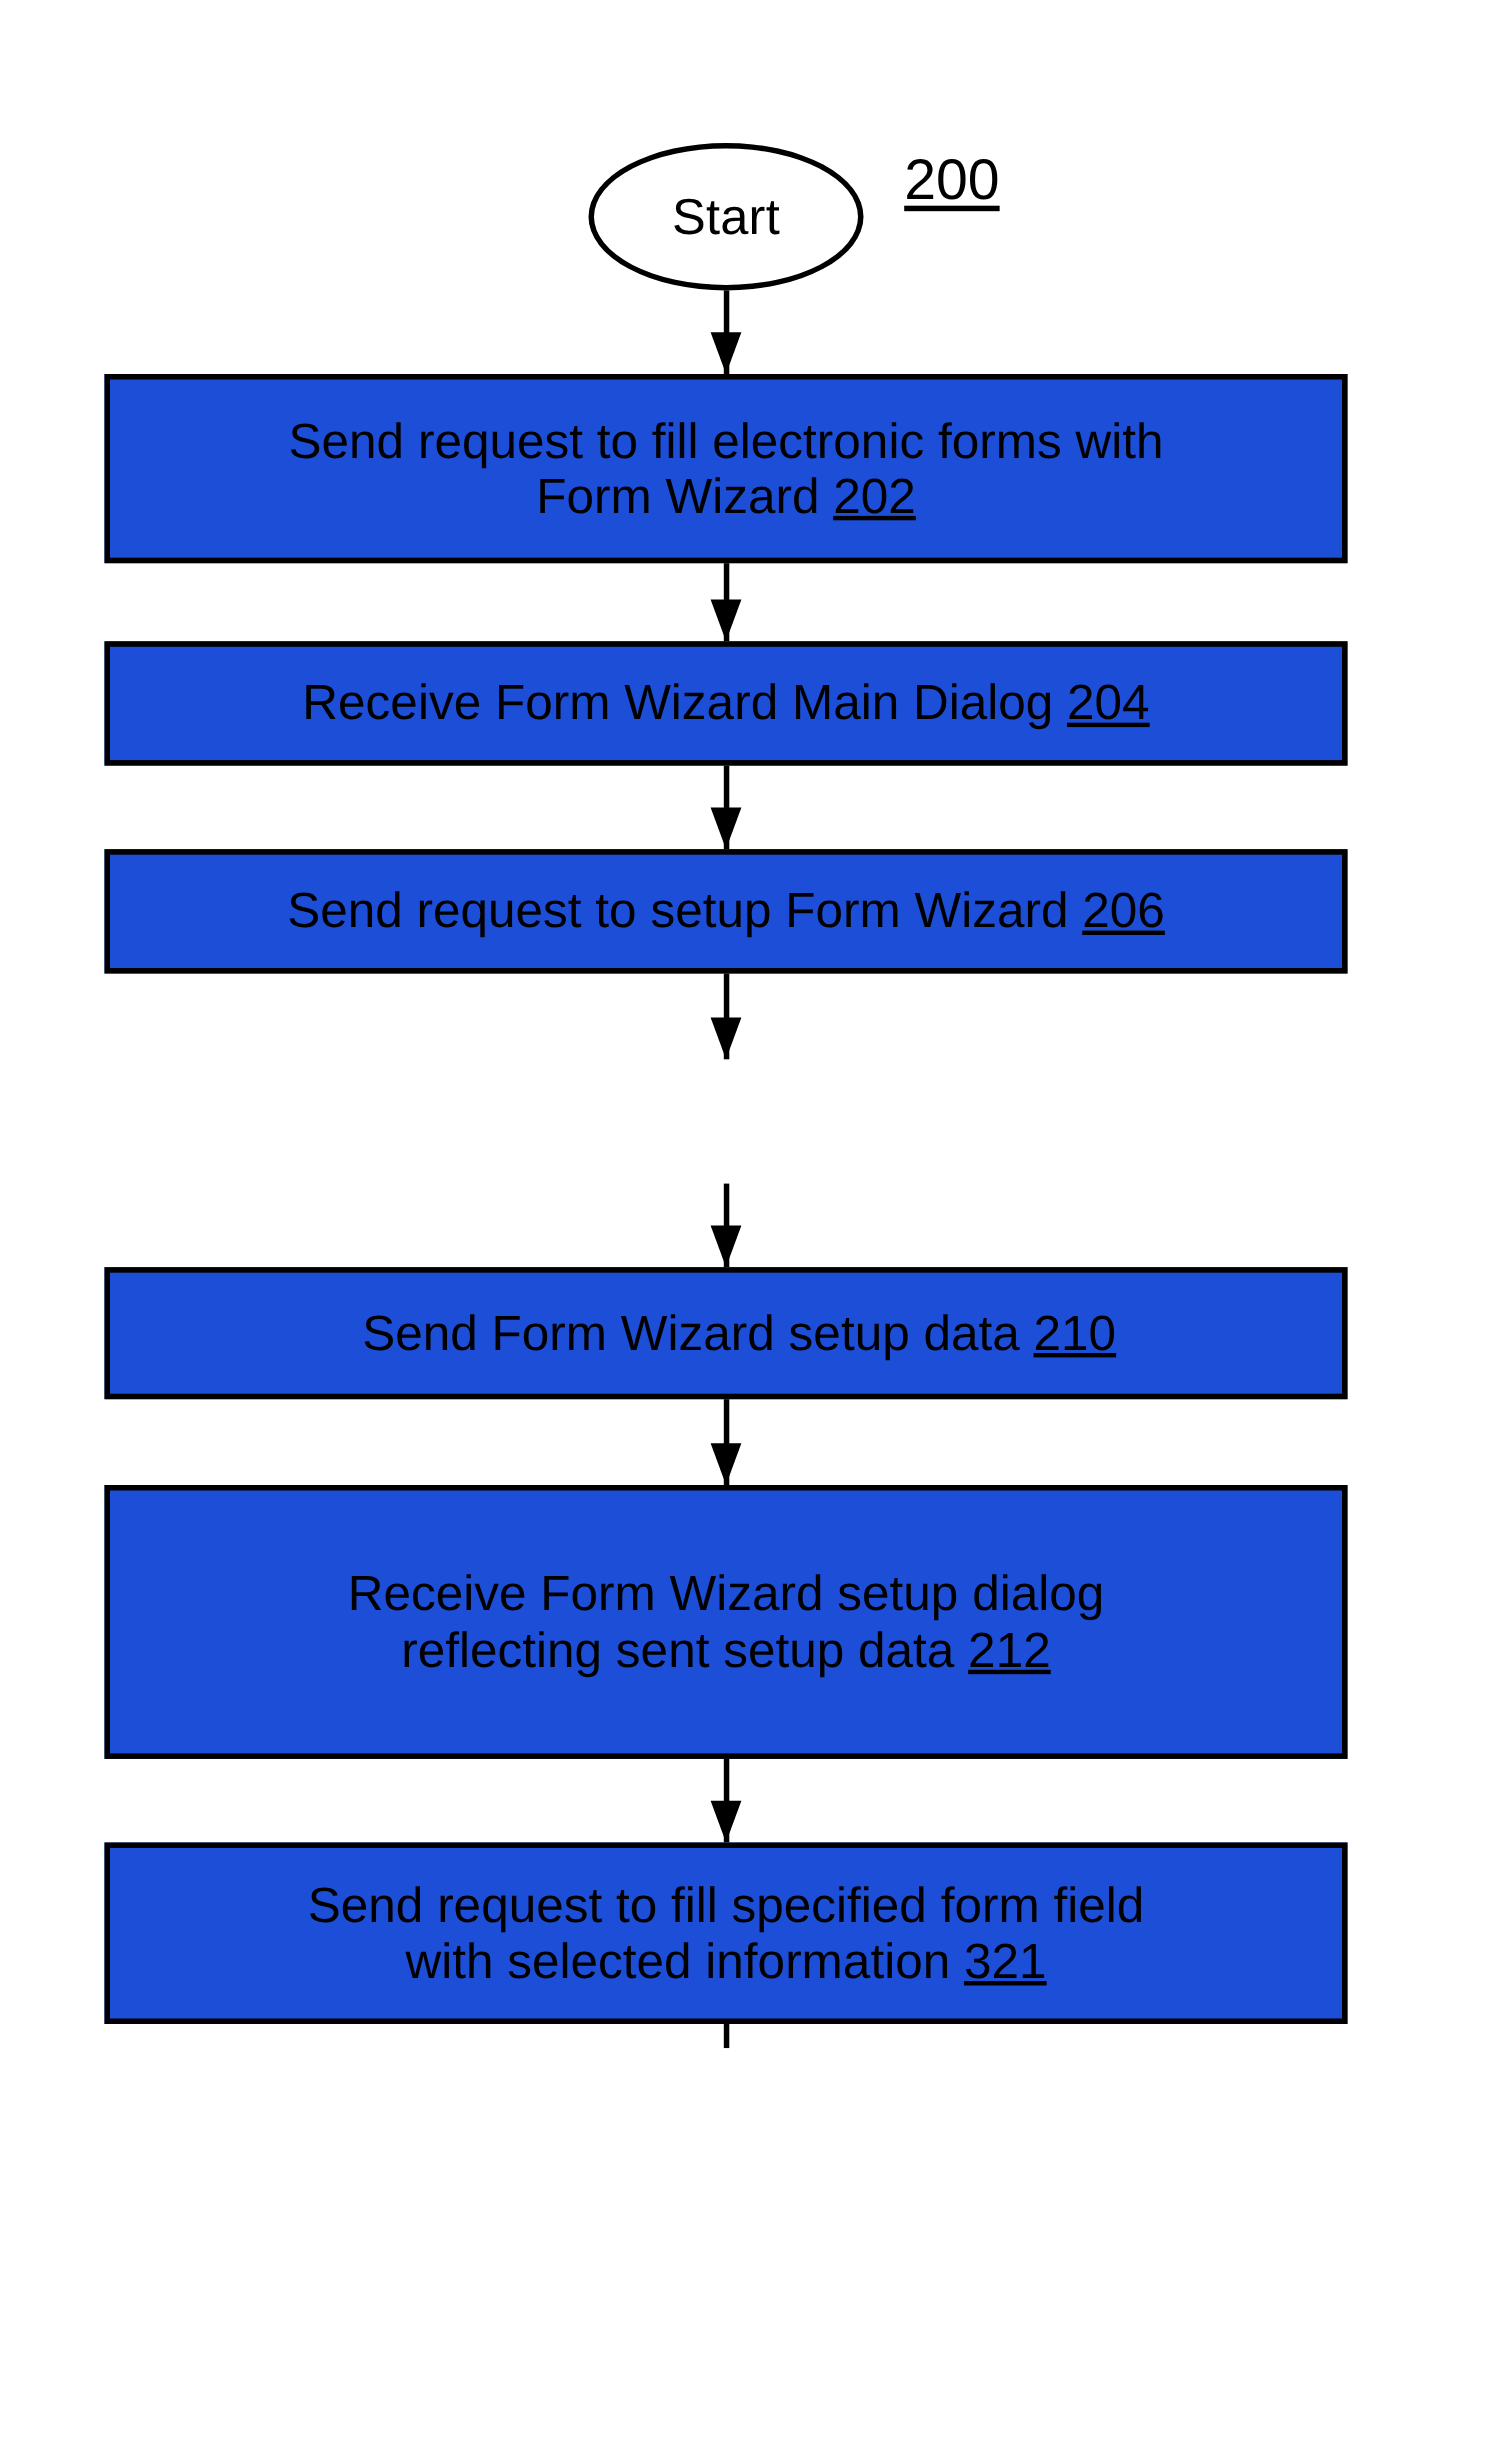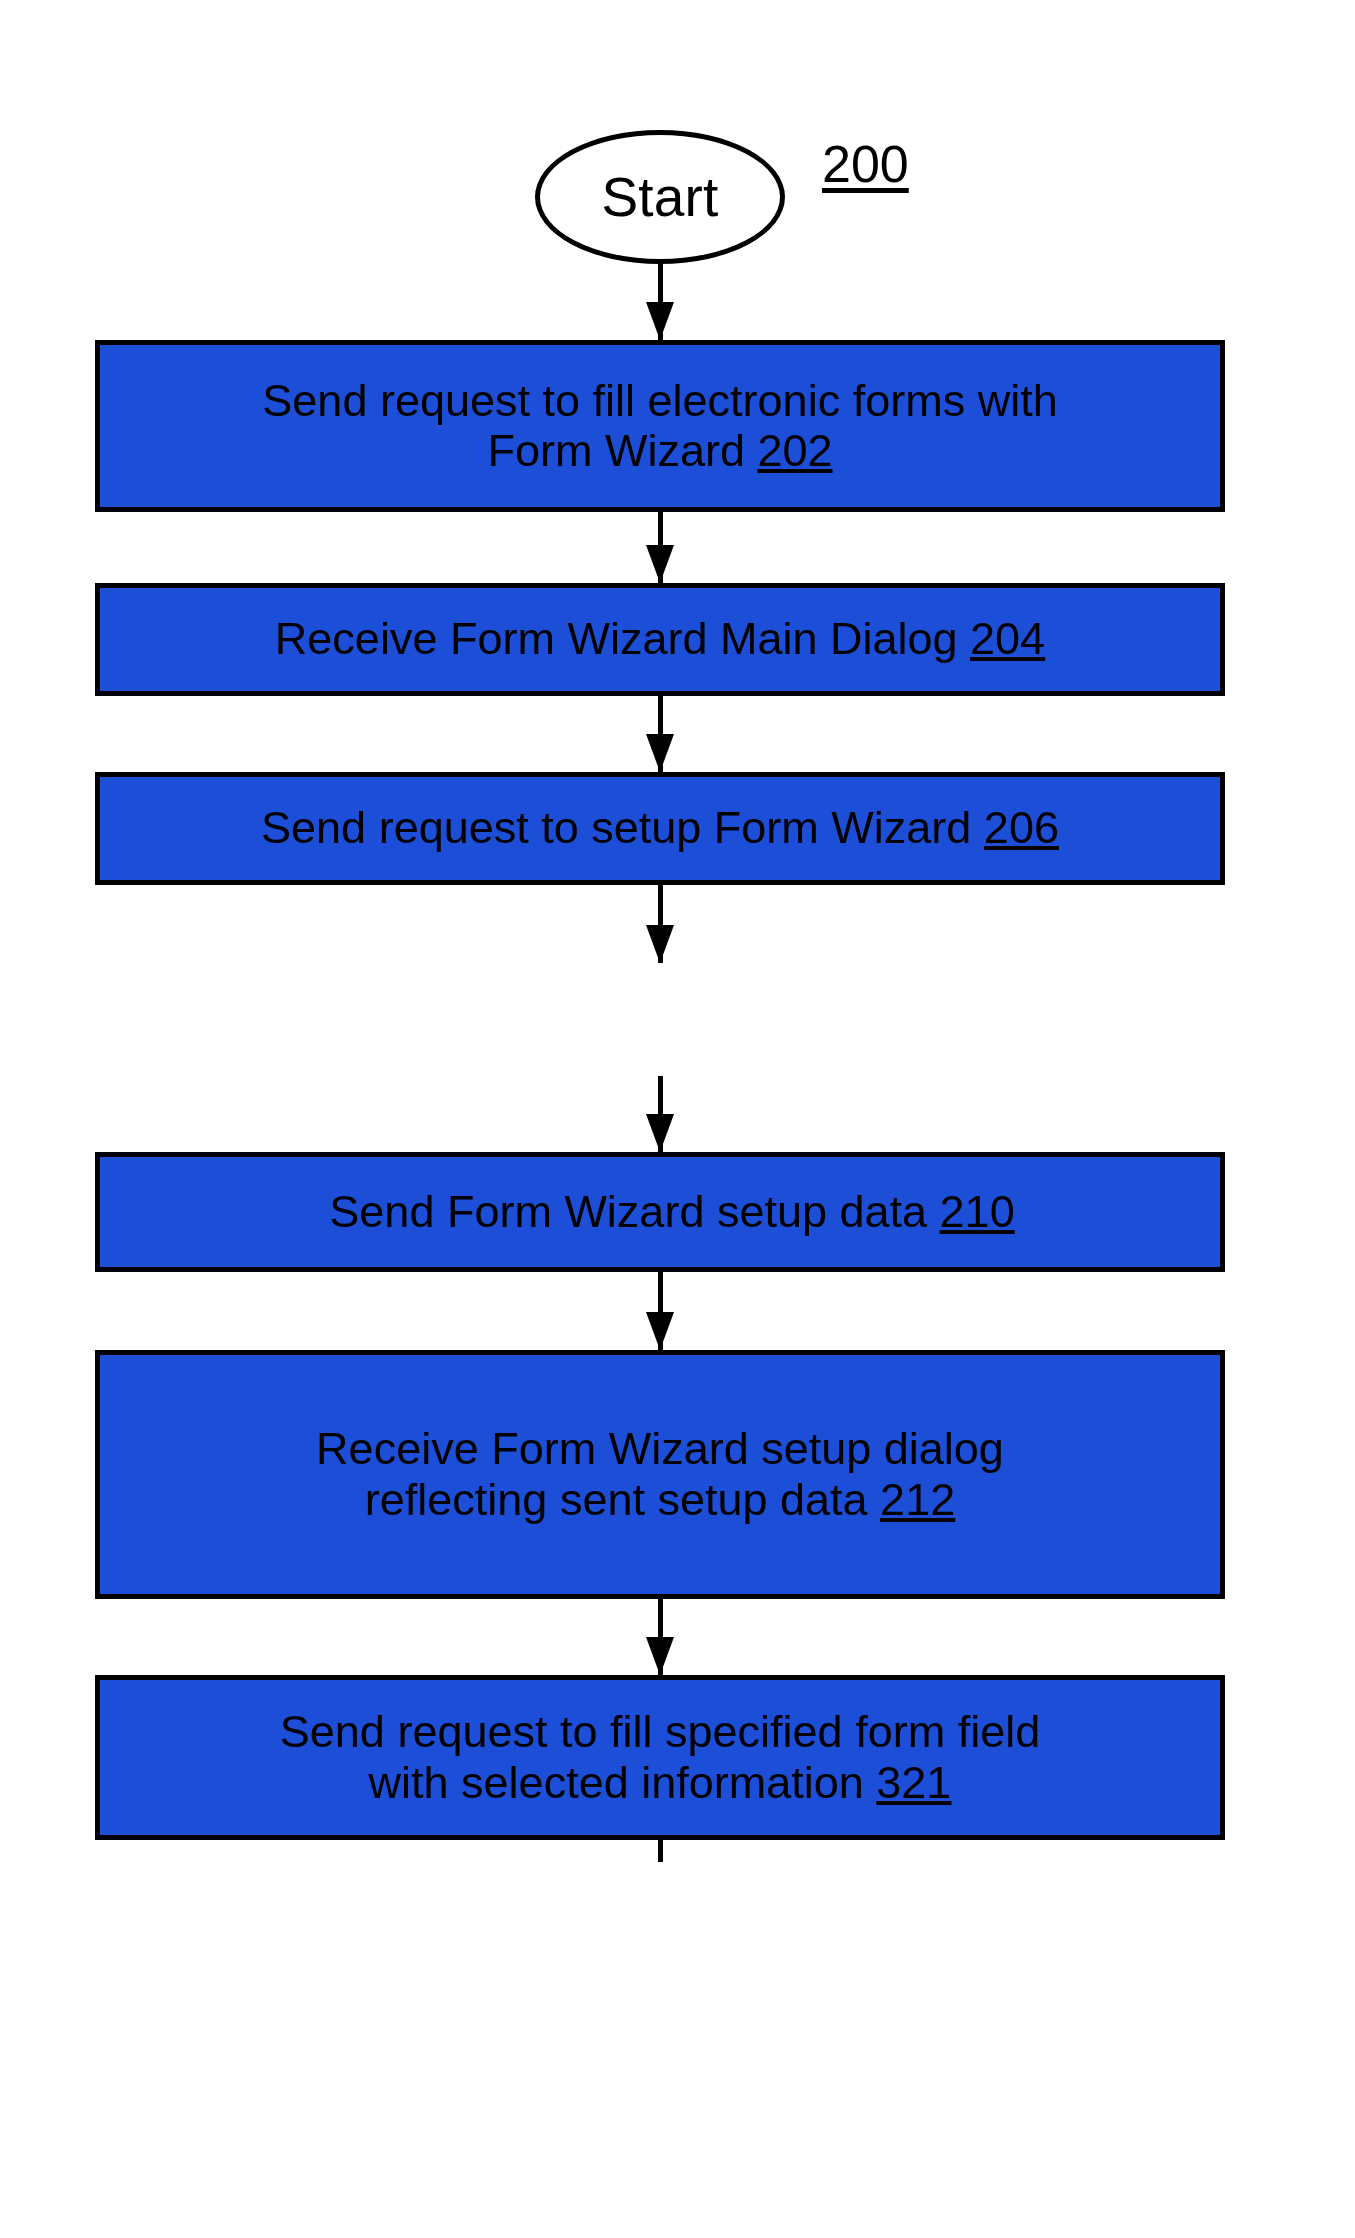--- a/index.html
+++ b/index.html
@@ -24,21 +24,21 @@
     position: absolute;
     border: 5px solid #000000;
     border-radius: 50%;
     background: #ffffff;
     box-sizing: border-box;
     display: flex;
     align-items: center;
     justify-content: center;
   }
   .terminator .term-label {
-    font-size: 55px;
+    font-size: 46px;
     line-height: 1;
     letter-spacing: 0.2px;
     white-space: nowrap;
   }
 
   
   .process {
     position: absolute;
     border: 5px solid #000000;
     background: #1d4ed8;

